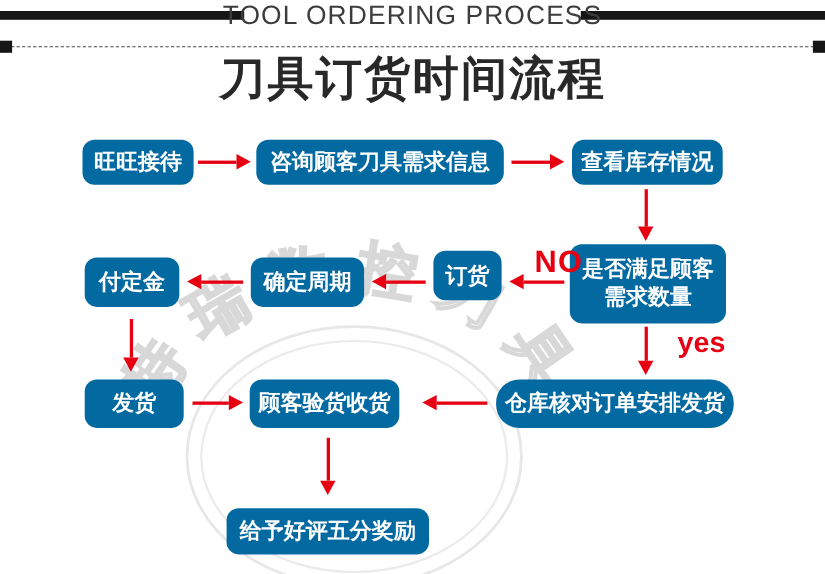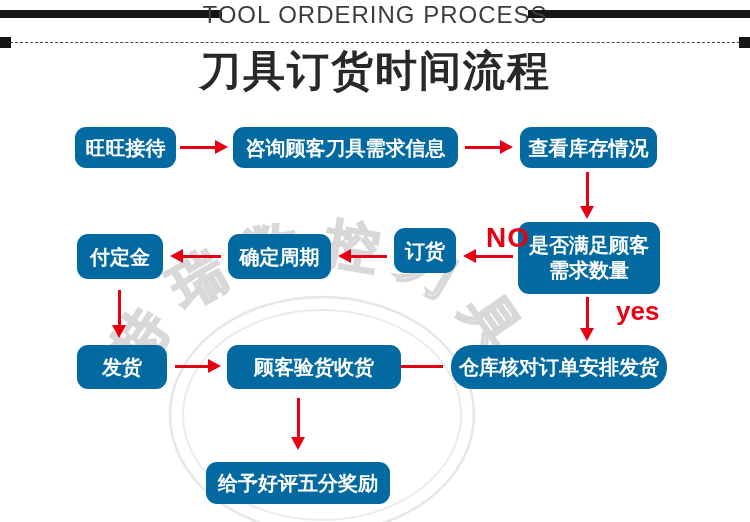--- a/index.html
+++ b/index.html
@@ -84,21 +84,21 @@
   <div class="node" style="left:75px;top:127px;width:101px;height:41px;">旺旺接待</div>
   <div class="node" style="left:233px;top:127px;width:225px;height:41px;">咨询顾客刀具需求信息</div>
   <div class="node" style="left:520px;top:127px;width:137px;height:41px;">查看库存情况</div>
 
   <div class="node" style="left:77px;top:234px;width:86px;height:45px;">付定金</div>
   <div class="node" style="left:228px;top:234px;width:103px;height:45px;">确定周期</div>
   <div class="node" style="left:394px;top:228px;width:62px;height:45px;">订货</div>
   <div class="node two-line" style="left:518px;top:222px;width:142px;height:72px;">是否满足顾客需求数量</div>
 
   <div class="node" style="left:77px;top:345px;width:90px;height:44px;">发货</div>
-  <div class="node" style="left:227px;top:345px;width:174px;height:44px;">顾客验货收货</div>
+  <div class="node" style="left:227px;top:345px;width:136px;height:44px;">顾客验货收货</div>
   <div class="node" style="left:451px;top:345px;width:216px;height:44px;border-radius:21px;">仓库核对订单安排发货</div>
 
   <div class="node" style="left:206px;top:462px;width:184px;height:42px;">给予好评五分奖励</div>
 
   <div class="arrow h arr-right" style="left:180px;top:146px;width:35px;"></div>
   <div class="arrow h arr-right" style="left:465px;top:146px;width:35px;"></div>
   <div class="arrow h arr-left" style="left:476px;top:255px;width:37px;"></div>
   <div class="arrow h arr-left" style="left:351px;top:255px;width:36px;"></div>
   <div class="arrow h arr-left" style="left:183px;top:255px;width:38px;"></div>
   <div class="arrow h arr-right" style="left:175px;top:365px;width:33px;"></div>

